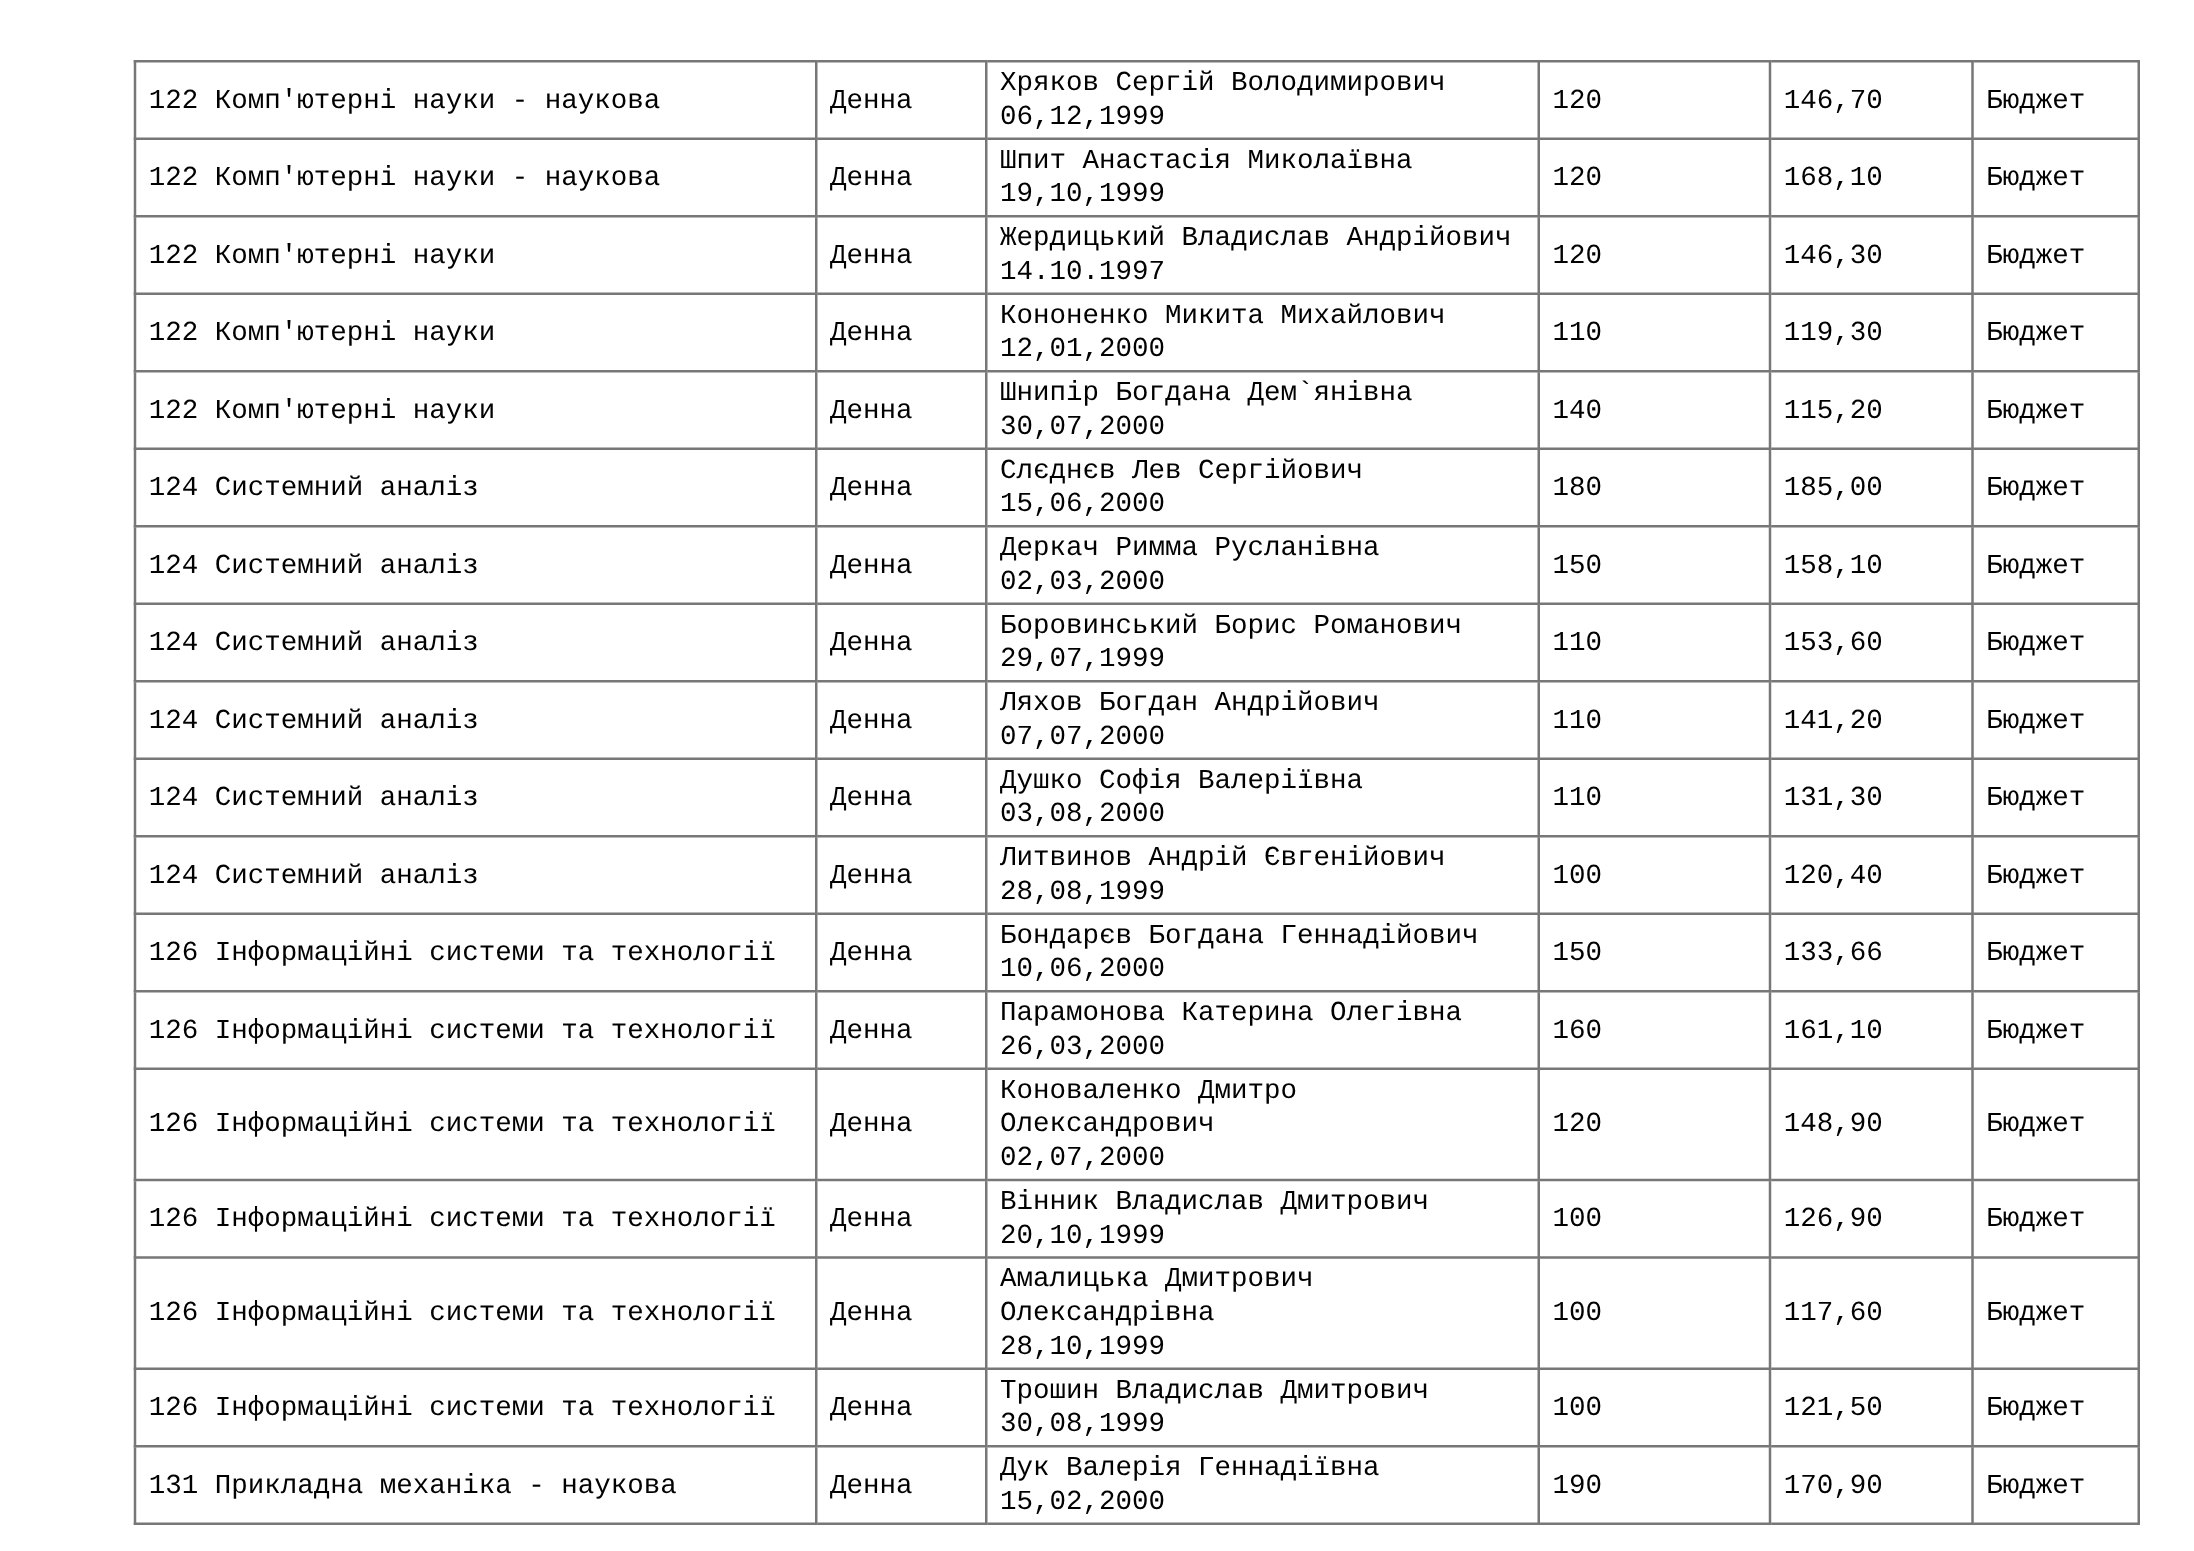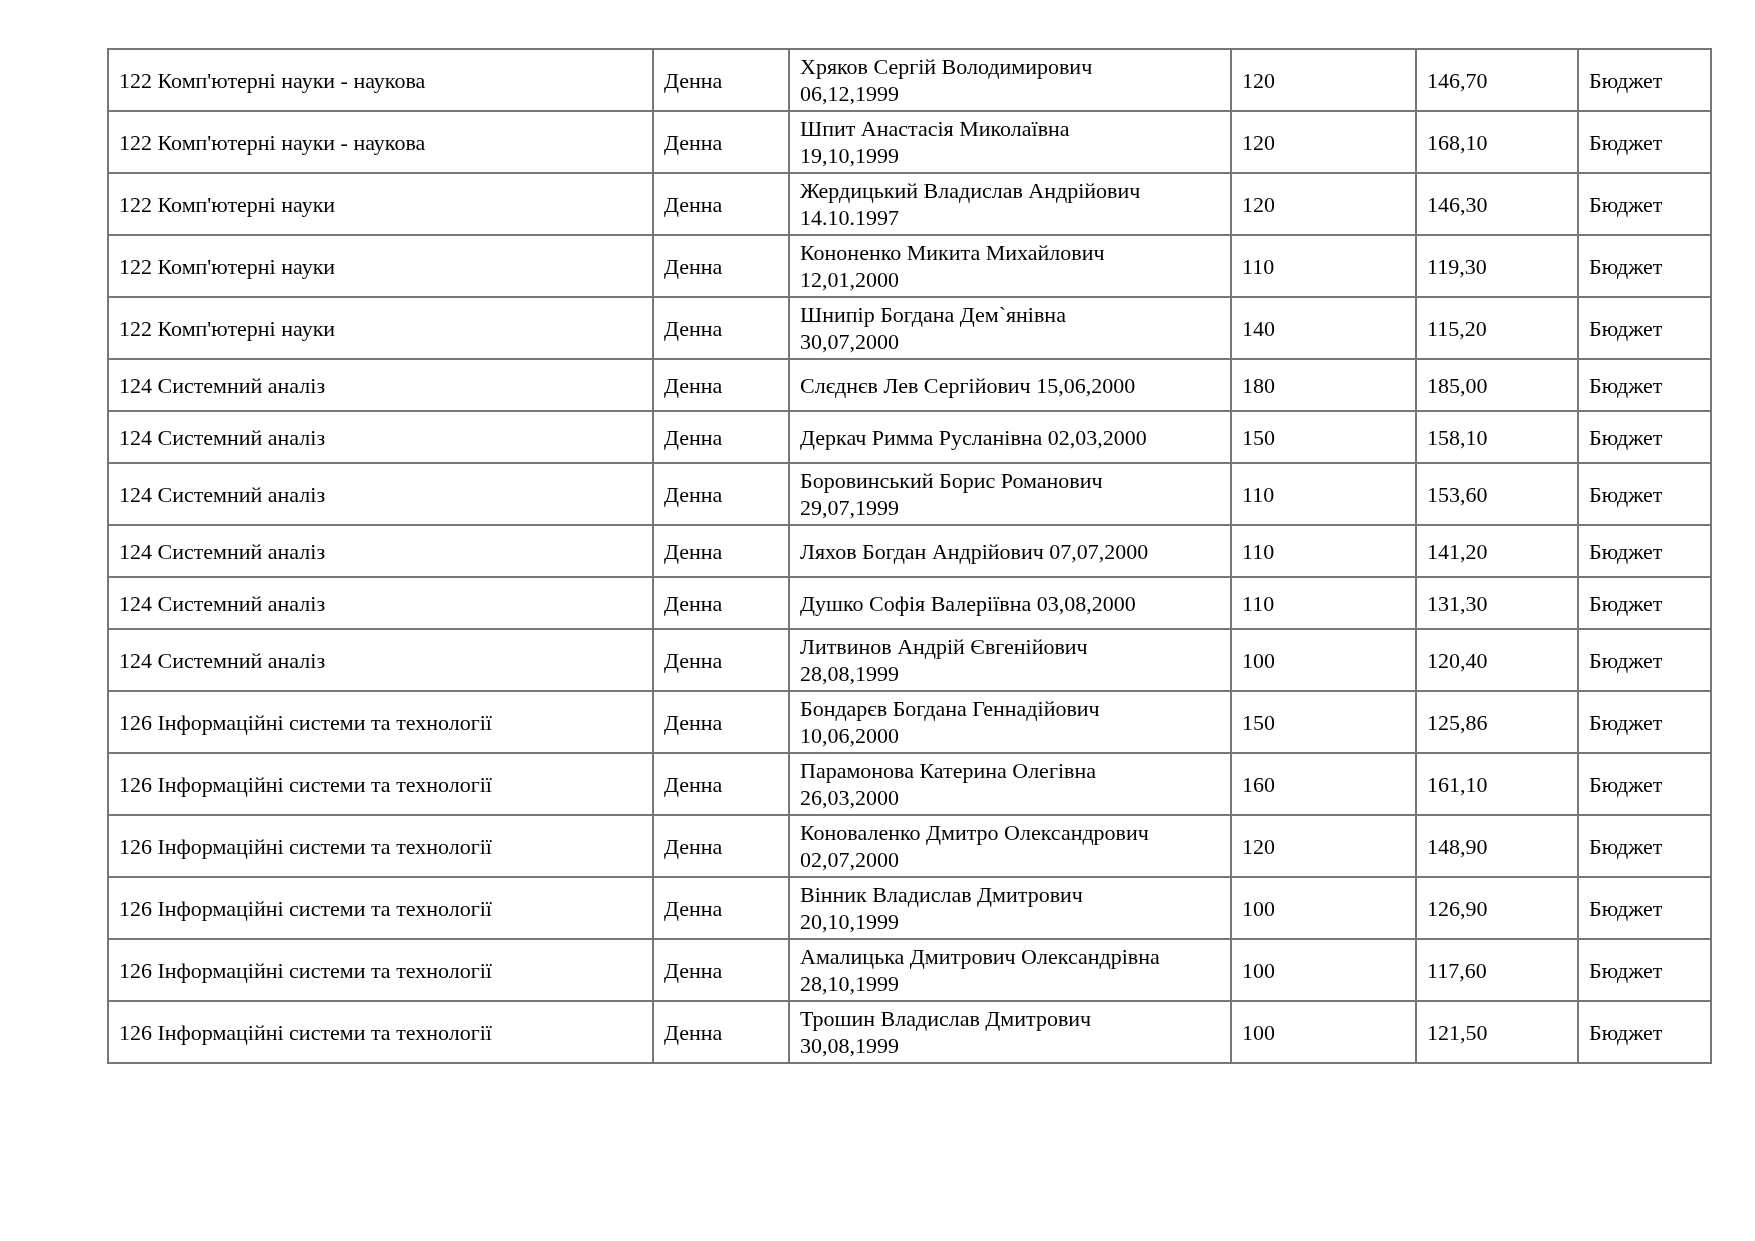--- a/index.html
+++ b/index.html
@@ -6,21 +6,21 @@
     margin: 0;
     padding: 0;
     background: #ffffff;
   }
   .page {
     position: relative;
     width: 1755px;
     height: 1241px;
     background: #ffffff;
     overflow: hidden;
-    font-family: Liberation Serif, serif;
+    font-family: Liberation Mono, monospace;
     color: #000000;
   }
   table.doc-table {
     position: absolute;
     left: 107px;
     top: 48px;
     width: 1603px;
     border-collapse: collapse;
     table-layout: fixed;
     font-size: 22px;
@@ -150,21 +150,21 @@
           <td class="applicant-cell"><span>Литвинов Андрій Євгенійович</span><span class="dob">28,08,1999</span></td>
           <td class="volume-cell">100</td>
           <td class="score-cell">120,40</td>
           <td class="funding-cell">Бюджет</td>
         </tr>
         <tr>
           <td class="program-cell">126 Інформаційні системи та технології</td>
           <td class="study-form-cell">Денна</td>
           <td class="applicant-cell"><span>Бондарєв Богдана Геннадійович</span><span class="dob">10,06,2000</span></td>
           <td class="volume-cell">150</td>
-          <td class="score-cell">125,86</td>
+          <td class="score-cell">133,66</td>
           <td class="funding-cell">Бюджет</td>
         </tr>
         <tr>
           <td class="program-cell">126 Інформаційні системи та технології</td>
           <td class="study-form-cell">Денна</td>
           <td class="applicant-cell"><span>Парамонова Катерина Олегівна</span><span class="dob">26,03,2000</span></td>
           <td class="volume-cell">160</td>
           <td class="score-cell">161,10</td>
           <td class="funding-cell">Бюджет</td>
         </tr>
@@ -191,17 +191,25 @@
           <td class="volume-cell">100</td>
           <td class="score-cell">117,60</td>
           <td class="funding-cell">Бюджет</td>
         </tr>
         <tr>
           <td class="program-cell">126 Інформаційні системи та технології</td>
           <td class="study-form-cell">Денна</td>
           <td class="applicant-cell"><span>Трошин Владислав Дмитрович</span><span class="dob">30,08,1999</span></td>
           <td class="volume-cell">100</td>
           <td class="score-cell">121,50</td>
+          <td class="funding-cell">Бюджет</td>
+        </tr>
+        <tr>
+          <td class="program-cell">131 Прикладна механіка - наукова</td>
+          <td class="study-form-cell">Денна</td>
+          <td class="applicant-cell"><span>Дук Валерія Геннадіївна 15,02,2000</span><span class="dob"></span></td>
+          <td class="volume-cell">190</td>
+          <td class="score-cell">170,90</td>
           <td class="funding-cell">Бюджет</td>
         </tr>
       </tbody>
   </table>
 </div>
 
 </body></html>

